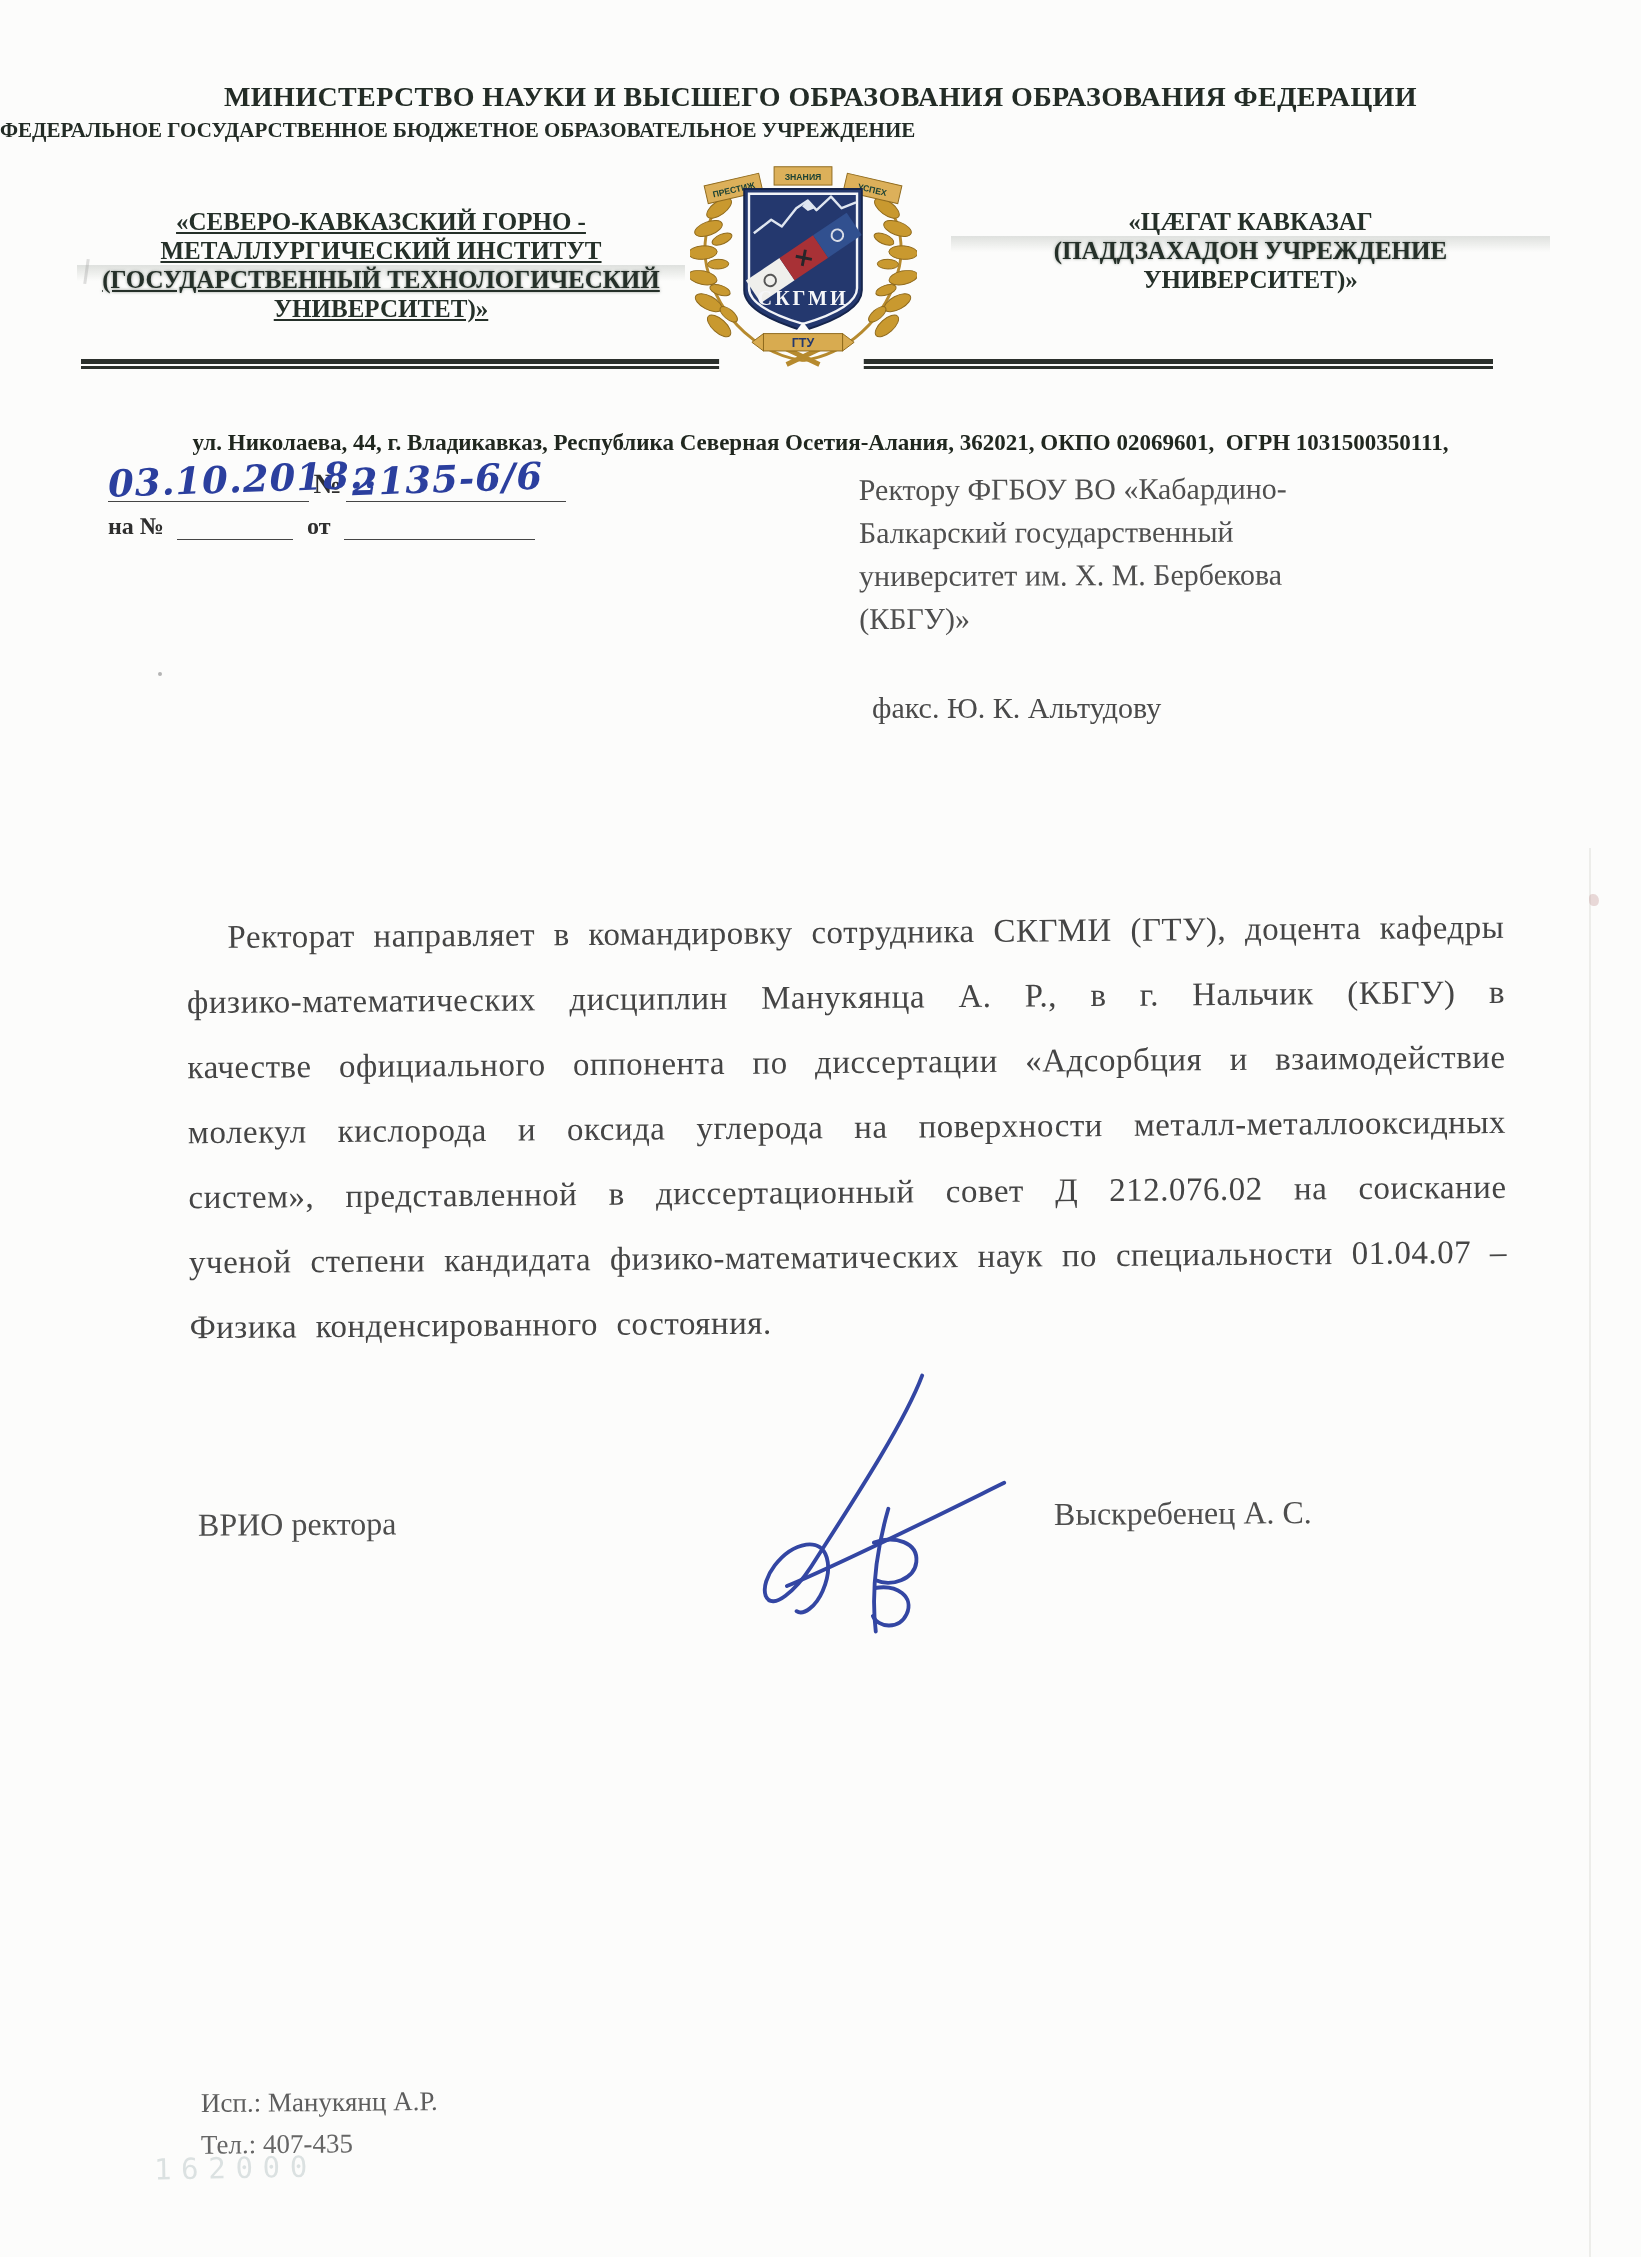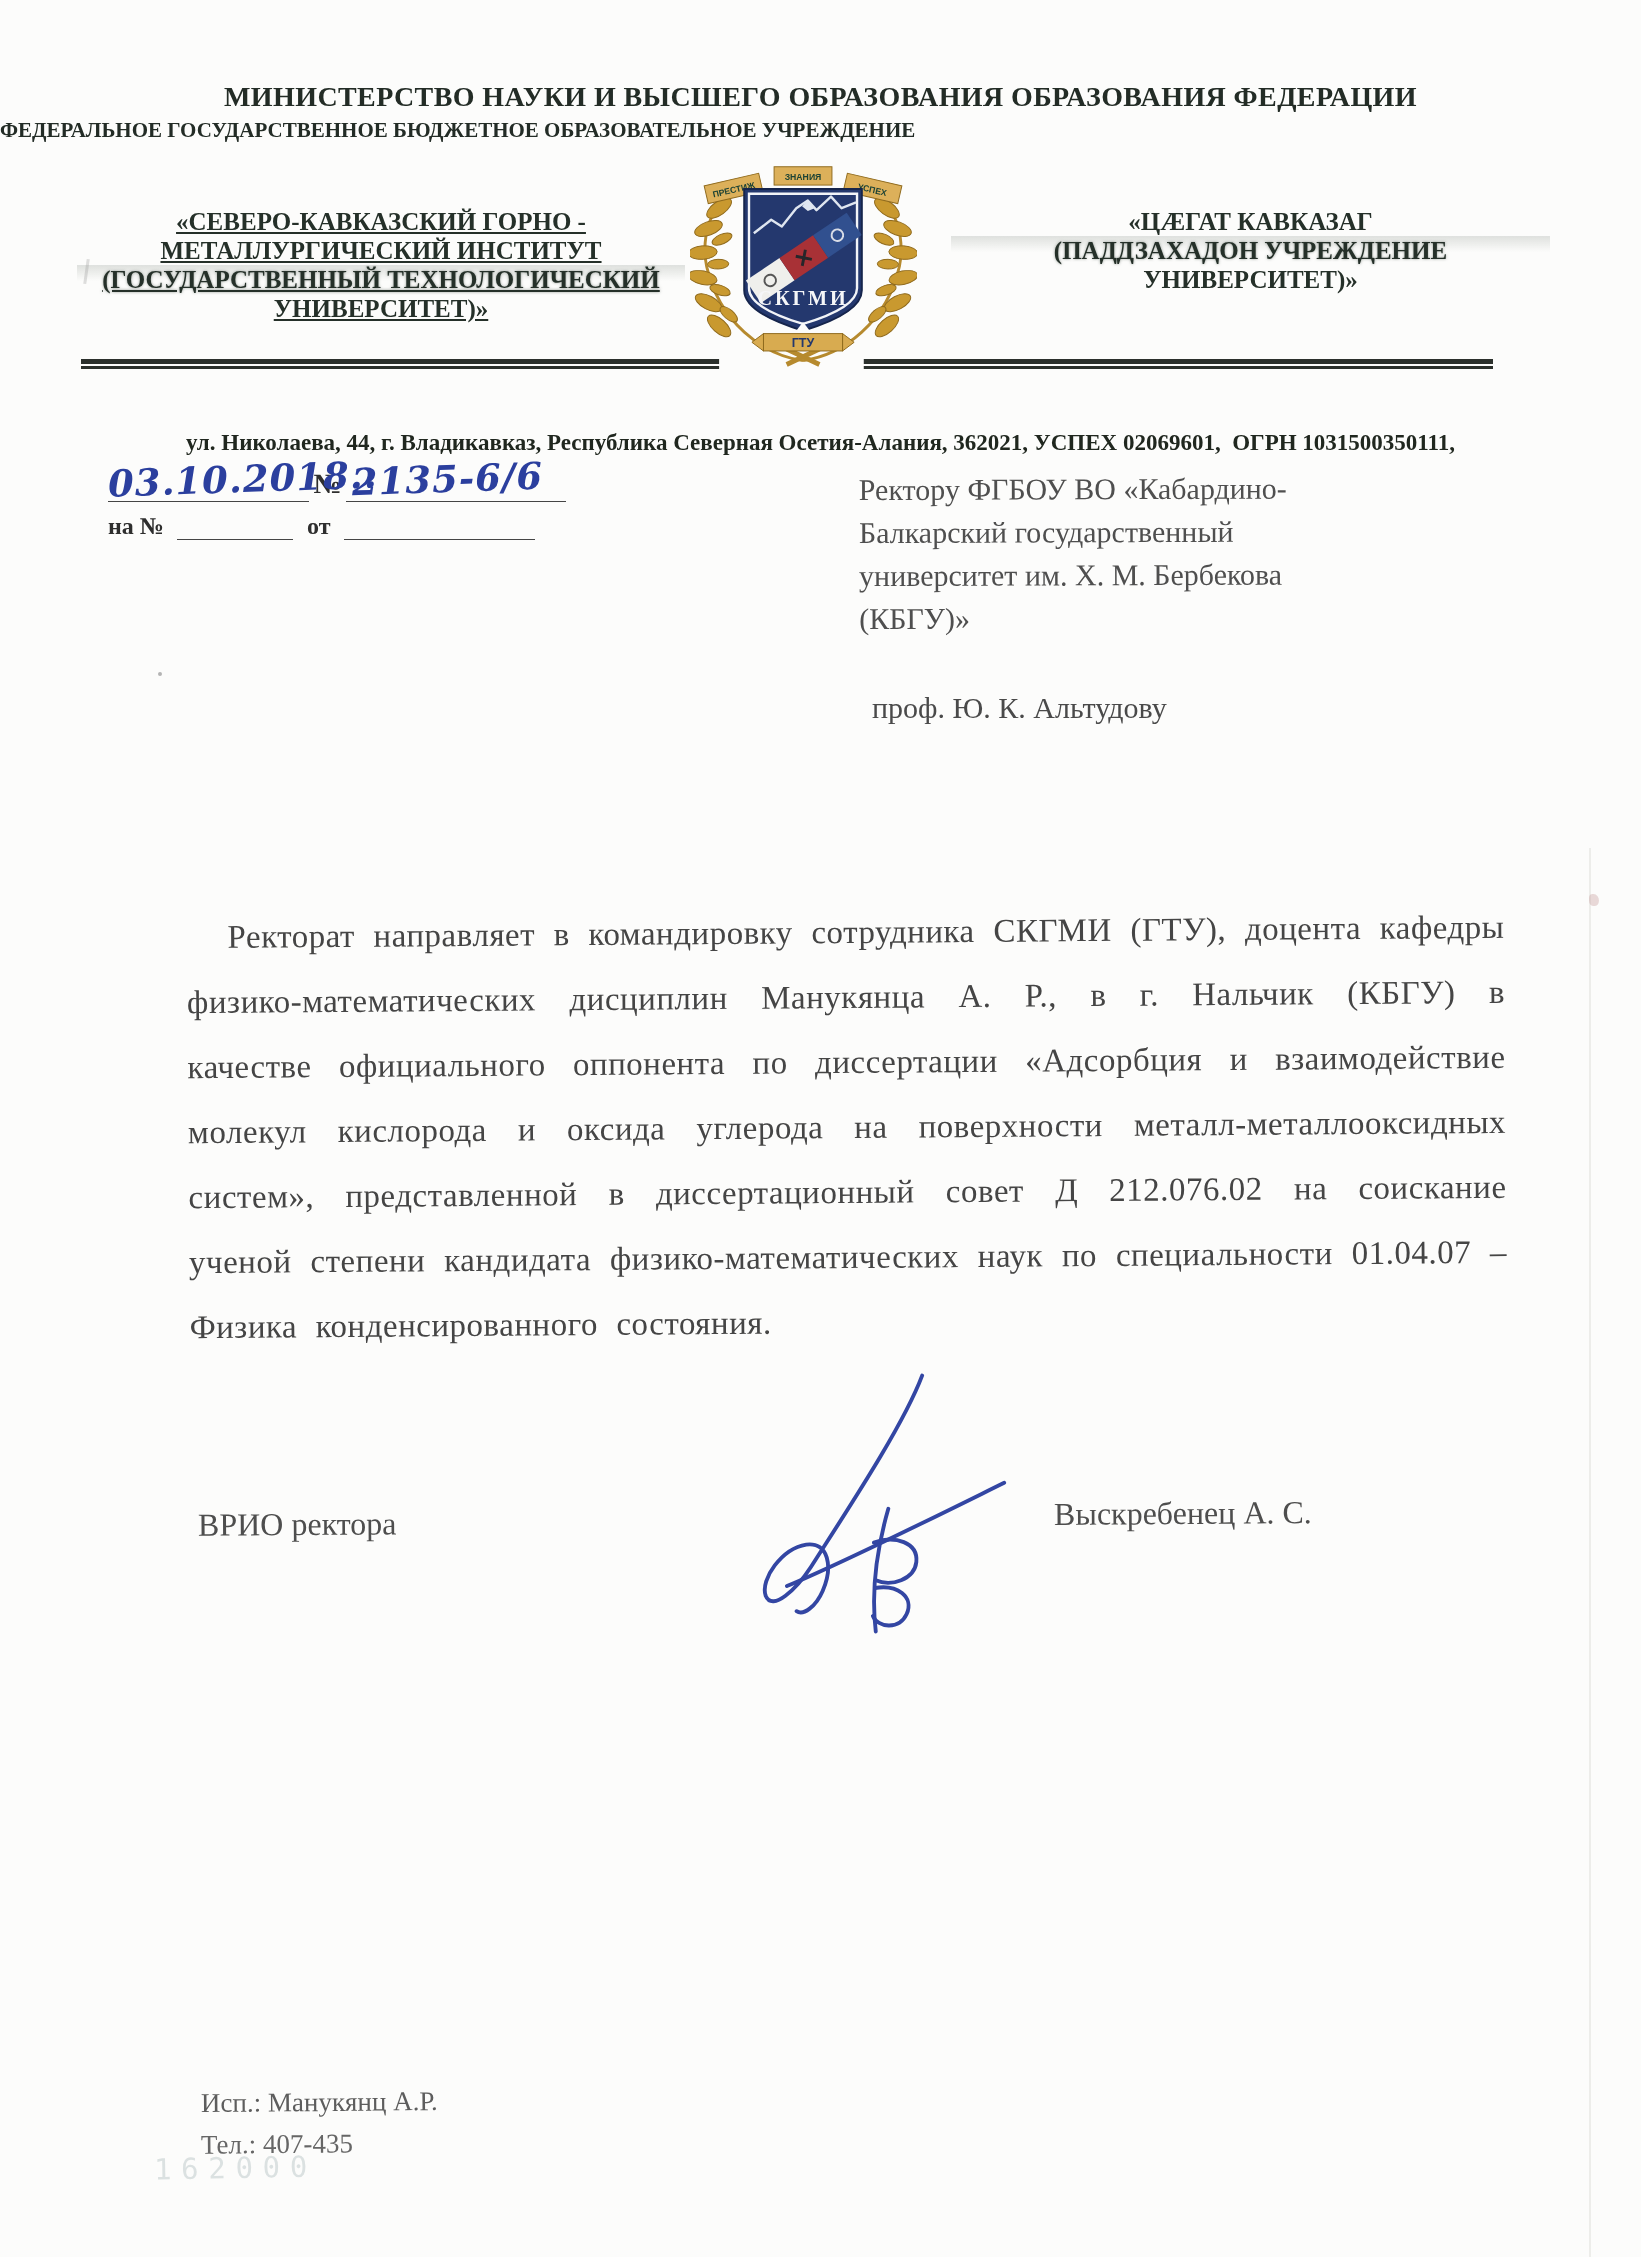--- a/index.html
+++ b/index.html
@@ -163,21 +163,21 @@
       <g>
         <path d="M76,180 L64,189 L76,198 Z" fill="#d8ab50" stroke="#8f6a1d"></path>
         <path d="M158,180 L170,189 L158,198 Z" fill="#d8ab50" stroke="#8f6a1d"></path>
         <rect x="76" y="180" width="82" height="18" fill="#d8ab50" stroke="#8f6a1d"></rect>
         <text x="117" y="194" text-anchor="middle" font-family="Liberation Sans, sans-serif" font-weight="700" font-size="13" fill="#24386e">ГТУ</text>
       </g>
     </svg>
   </div>
 
   <div class="address">
-    <div>ул. Николаева, 44, г. Владикавказ, Республика Северная Осетия-Алания, 362021, УСПЕХ 02069601,  ОГРН 1031500350111,</div>
+    <div>ул. Николаева, 44, г. Владикавказ, Республика Северная Осетия-Алания, 362021, ОКПО 02069601,  ОГРН 1031500350111,</div>
   </div>
 
   <div class="ref-block">
     <div class="ref-row1">
       <span class="date-cell"><span class="hw hw-date">03.10.2018..</span></span>
       <span class="no-sign">№</span>
       <span class="num-cell"><span class="hw hw-num">2135-6/6</span></span>
     </div>
     <div class="ref-row2">
       <span>на №</span>
@@ -186,21 +186,21 @@
       <span class="blank blank-2"></span>
     </div>
   </div>
 
   <div class="recipient">
     <div>Ректору ФГБОУ ВО «Кабардино-</div>
     <div>Балкарский  государственный</div>
     <div>университет им. Х. М. Бербекова</div>
     <div>(КБГУ)»</div>
   </div>
-  <div class="attention">проф. Ю. К. Альтудову</div>
+  <div class="attention">факс. Ю. К. Альтудову</div>
 
   <div class="body-par">Ректорат направляет в командировку сотрудника СКГМИ (ГТУ), доцента кафедры физико-математических дисциплин Манукянца А. Р., в г. Нальчик (КБГУ) в качестве официального оппонента по диссертации «Адсорбция и взаимодействие молекул кислорода и оксида углерода на поверхности металл-металлооксидных систем», представленной в диссертационный совет Д 212.076.02 на соискание ученой степени кандидата физико-математических наук по специальности 01.04.07 – Физика конденсированного состояния.</div>
 
   <div class="sig-title">ВРИО ректора</div>
   <svg class="sig-svg" viewBox="0 0 320 300">
     <g fill="none" stroke="#3346a3" stroke-width="4" stroke-linecap="round" stroke-linejoin="round">
       <path d="M200,17 C180,70 120,160 85,215 C70,238 45,262 38,245 C32,228 55,196 80,192 C103,189 108,215 97,240 C90,256 77,266 70,261" stroke="#3346a3"></path>
       <path d="M60,235 C120,210 210,165 285,128" stroke="#3346a3"></path>
       <path d="M165,155 C152,200 147,240 152,282" stroke="#3346a3"></path>
       <path d="M150,190 C172,182 196,190 194,210 C192,228 168,236 152,229" stroke="#3346a3"></path>

